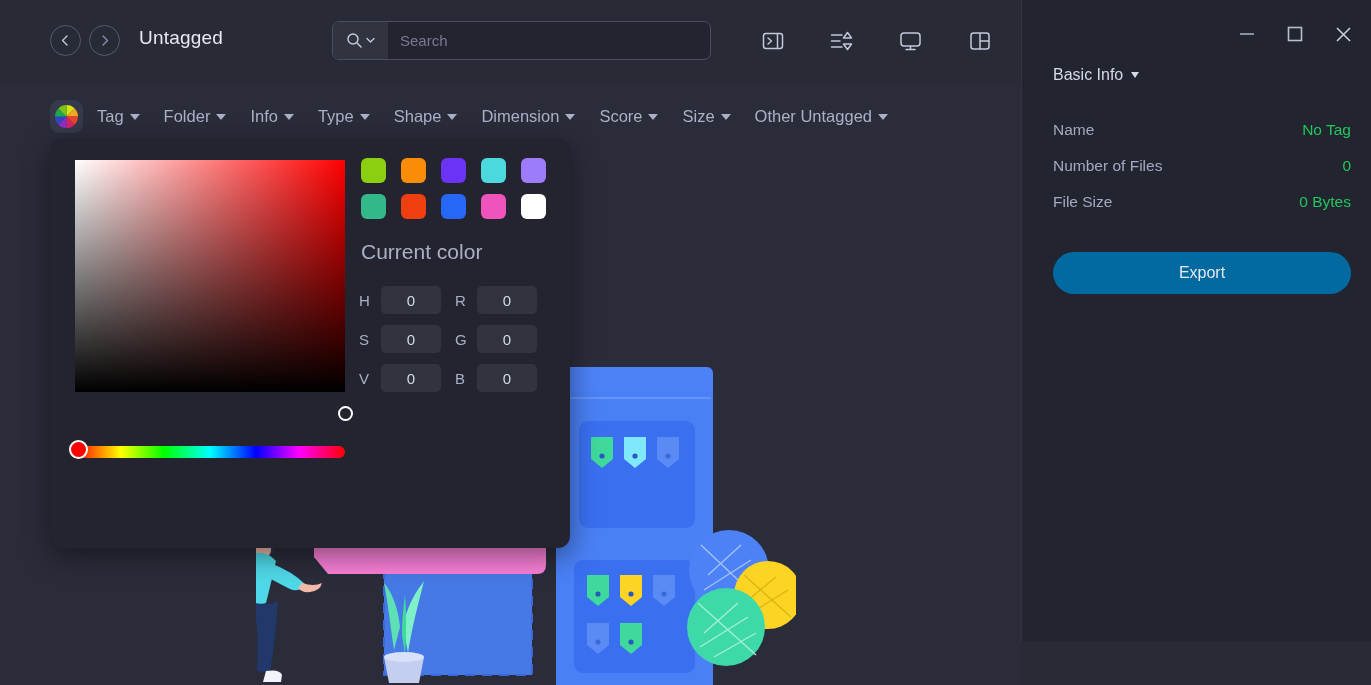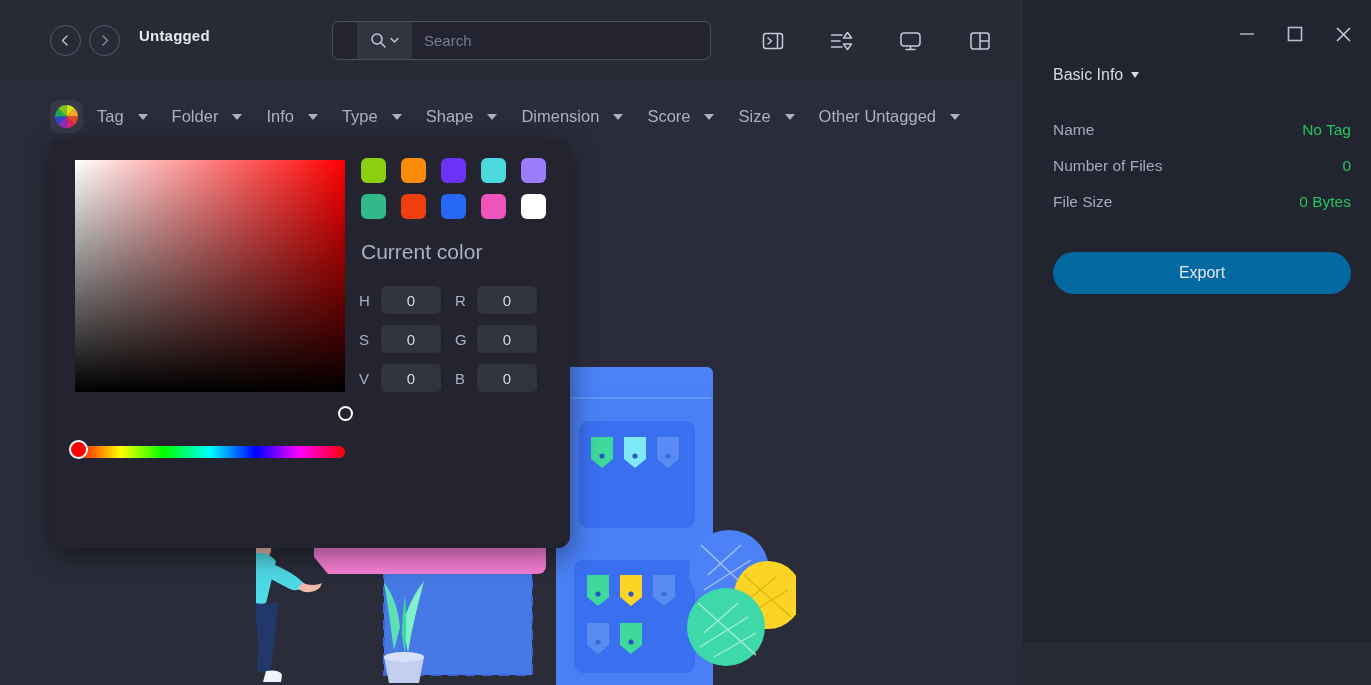--- a/index.html
+++ b/index.html
@@ -25,28 +25,28 @@
   .nav-btns { position: absolute; left: 50px; top: 25px; display: flex; gap: 8px; }
   .circ-btn {
     width: 31px; height: 31px; border-radius: 50%;
     border: 1px solid #565a6e; background: transparent;
     display: flex; align-items: center; justify-content: center;
     cursor: pointer;
   }
   .circ-btn svg { display: block; }
   .page-title {
     position: absolute; left: 139px; top: 27px;
-    font-size: 15px; color: #e6e8f0; letter-spacing: .2px; font-weight: bold;
+    font-size: 19px; color: #e6e8f0; letter-spacing: .2px;
   }
 
   .search-wrap {
     position: absolute; left: 332px; top: 21px;
     width: 379px; height: 39px;
     border: 1px solid #4a4e60; border-radius: 7px;
-    background: #23242f; overflow: hidden; display: flex; padding-left: 24px;
+    background: #23242f; overflow: hidden; display: flex;
   }
   .search-icon-box {
     width: 55px; height: 100%; background: #31333f;
     display: flex; align-items: center; justify-content: center; gap: 3px;
     cursor: pointer;
   }
   .search-input {
     flex: 1; background: transparent; border: none; outline: none;
     color: #c9cde0; font-size: 15px; font-family: "Liberation Sans", sans-serif;
     padding-left: 12px;
@@ -63,21 +63,21 @@
   .filter-bar {
     position: absolute; left: 0; top: 95px; width: 1021px; height: 52px;
   }
   .color-wheel-btn {
     position: absolute; left: 50px; top: 5px;
     width: 33px; height: 33px; border-radius: 9px; background: #363949;
     display: flex; align-items: center; justify-content: center; cursor: pointer;
   }
   .filters { position: absolute; left: 97px; top: 12px; display: flex; align-items: center; }
   .filter-item {
-    display: flex; align-items: center; gap: 14px;
+    display: flex; align-items: center; gap: 6px;
     color: #aab0c6; font-size: 16.5px; margin-right: 24px; cursor: pointer;
   }
   .caret {
     width: 0; height: 0; border-left: 5px solid transparent;
     border-right: 5px solid transparent; border-top: 6px solid #aab0c6;
   }
 
   
   .illus { position: absolute; left: 256px; top: 365px; width: 540px; height: 320px; }
 

